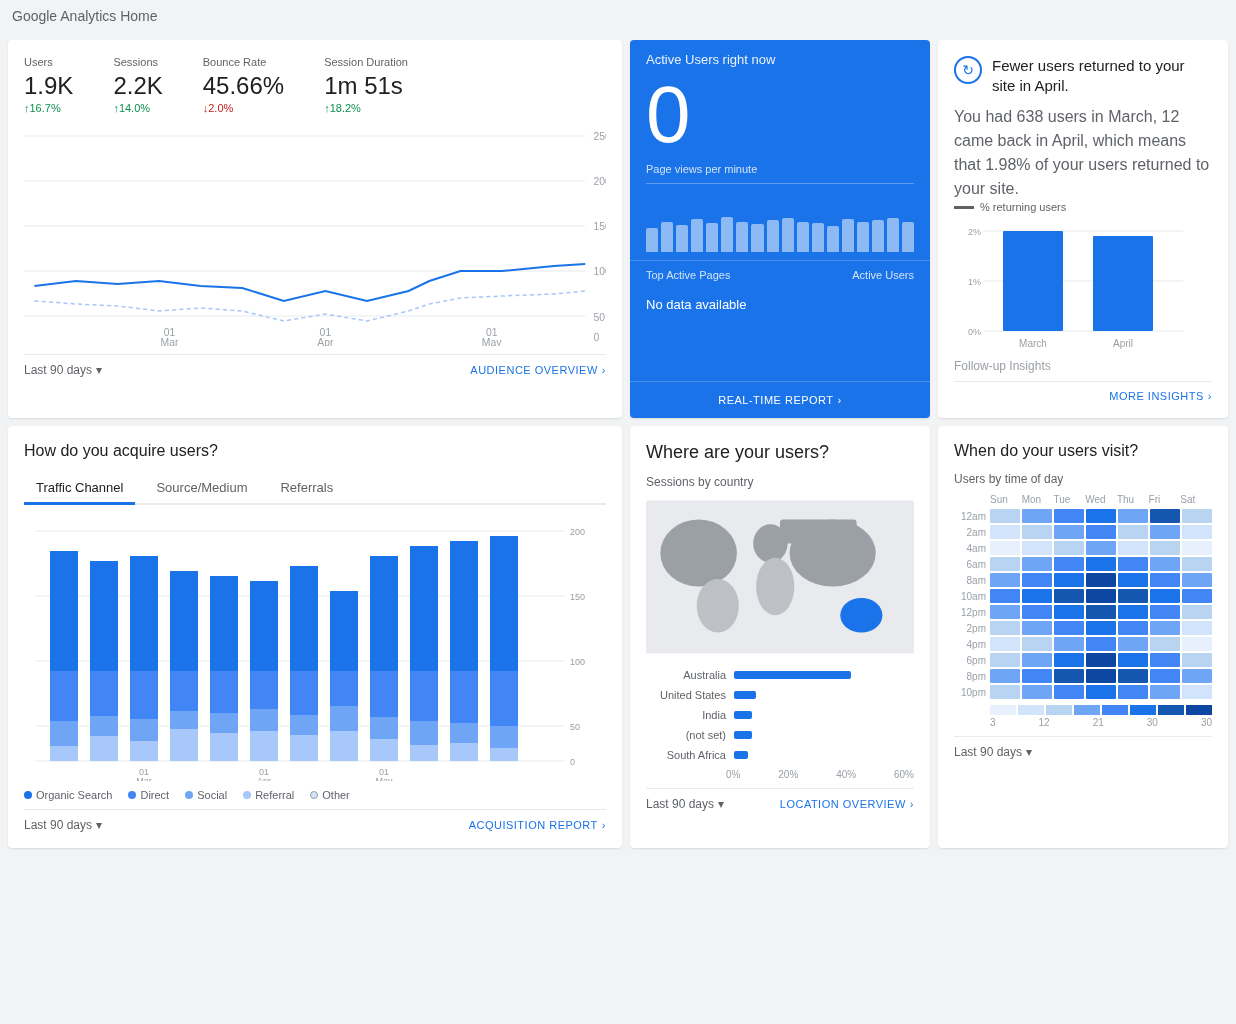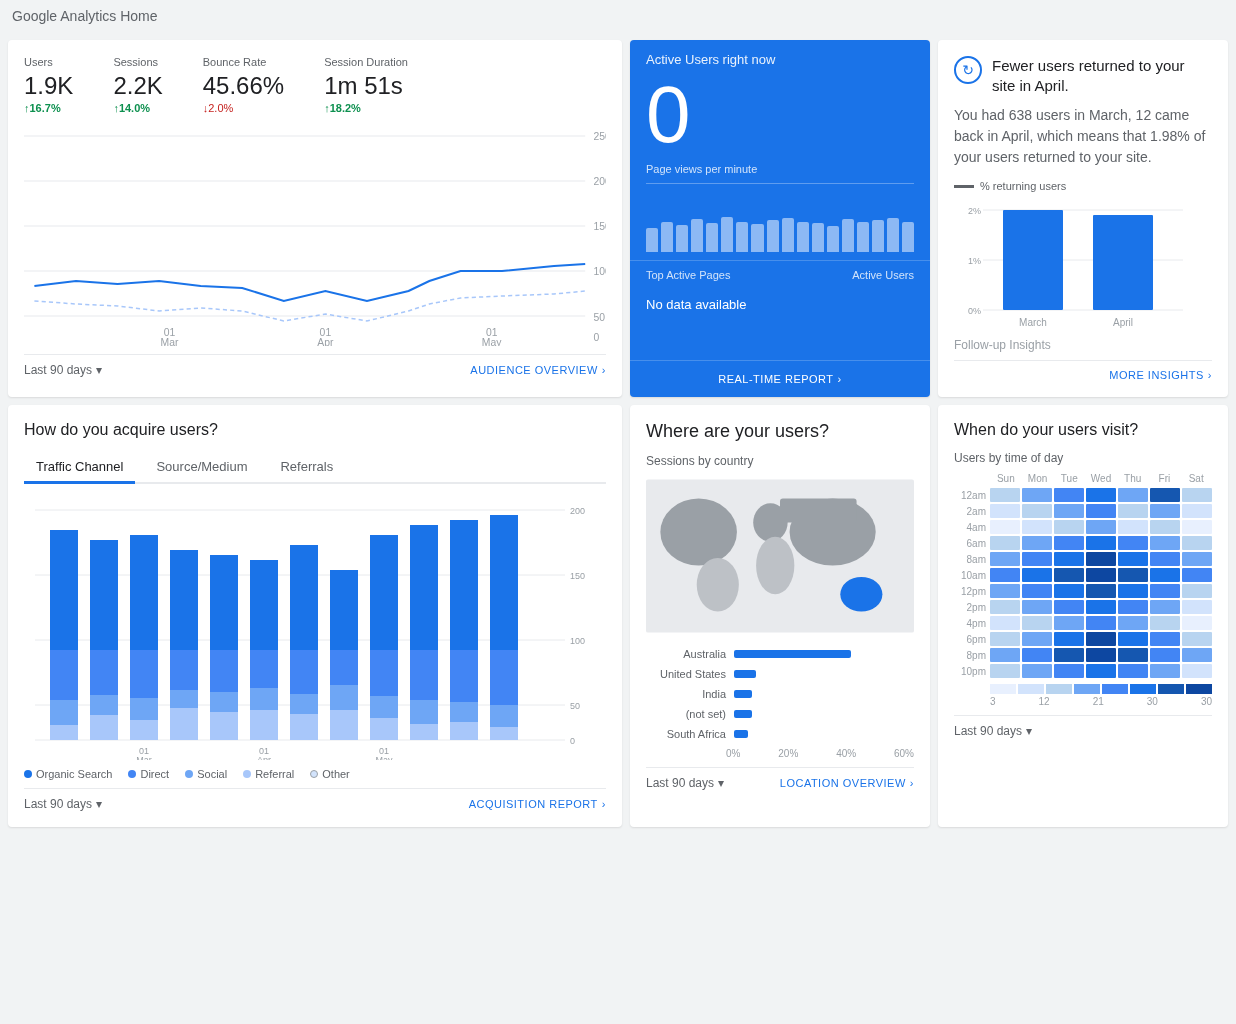--- a/index.html
+++ b/index.html
@@ -20,21 +20,21 @@
     .card-acquisition { grid-column: 1; grid-row: 2; padding: 16px; }
     .card-location { grid-column: 2; grid-row: 2; padding: 16px; }
     .card-time { grid-column: 3; grid-row: 2; padding: 16px; }
 
     
     .metrics-row { display: flex; gap: 40px; margin-bottom: 12px; }
     .metric-item {}
     .metric-label { font-size: 11px; color: #5f6368; margin-bottom: 4px; }
     .metric-value { font-size: 24px; font-weight: 400; color: #202124; }
     .metric-change { font-size: 11px; margin-top: 2px; }
-    .metric-change.up { color: #0d904f; font-weight: bold; }
+    .metric-change.up { color: #0d904f; }
     .metric-change.down { color: #c5221f; }
 
     
     .chart-area { position: relative; height: 220px; }
     .chart-svg { width: 100%; height: 100%; }
 
     
     .card-footer { display: flex; justify-content: space-between; align-items: center; margin-top: 8px; border-top: 1px solid #e8eaed; padding-top: 8px; }
     .card-footer-link { color: #1a73e8; font-size: 11px; font-weight: 500; text-transform: uppercase; letter-spacing: 0.5px; cursor: pointer; display: flex; align-items: center; gap: 4px; }
     .card-footer-select { font-size: 12px; color: #5f6368; cursor: pointer; display: flex; align-items: center; gap: 4px; }
@@ -50,21 +50,21 @@
     .rt-table-header { display: flex; justify-content: space-between; padding: 8px 16px; border-top: 1px solid rgba(255,255,255,0.2); margin-top: 8px; }
     .rt-table-label { font-size: 11px; opacity: 0.8; }
     .rt-no-data { padding: 8px 16px; font-size: 13px; font-weight: 500; }
     .rt-footer { padding: 12px 16px; border-top: 1px solid rgba(255,255,255,0.2); margin-top: auto; display: flex; justify-content: center; }
     .rt-footer-link { color: #fff; font-size: 11px; font-weight: 500; text-transform: uppercase; letter-spacing: 0.5px; cursor: pointer; display: flex; align-items: center; gap: 4px; }
 
     
     .insights-icon { width: 28px; height: 28px; border-radius: 50%; border: 2px solid #1a73e8; display: flex; align-items: center; justify-content: center; color: #1a73e8; font-size: 14px; margin-right: 10px; flex-shrink: 0; }
     .insights-title-row { display: flex; align-items: flex-start; margin-bottom: 10px; }
     .insights-title { font-size: 15px; font-weight: 500; color: #202124; line-height: 1.3; }
-    .insights-desc { font-size: 14px; color: #5f6368; margin-bottom: 12px; line-height: 1.5; }
+    .insights-desc { font-size: 16px; color: #5f6368; line-height: 1.5; }
     .insights-chart-label { font-size: 11px; color: #5f6368; display: flex; align-items: center; gap: 6px; margin-bottom: 8px; }
     .insights-legend-line { width: 20px; height: 3px; background: #5f6368; }
     .insights-bar-chart { position: relative; height: 130px; }
     .follow-up { font-size: 12px; color: #9aa0a6; margin-top: 8px; }
 
     
     .acquire-header { font-size: 16px; color: #202124; margin-bottom: 12px; }
     .acquire-tabs { display: flex; gap: 9px; margin-bottom: 16px; border-bottom: 2px solid #e8eaed; }
     .acquire-tab { font-size: 13px; padding: 8px 12px; cursor: pointer; color: #5f6368; position: relative; }
     .acquire-tab.active { color: #202124; font-weight: 500; }
@@ -84,21 +84,21 @@
     .country-bar { height: 8px; background: #1a73e8; border-radius: 2px; }
     .pct-labels { display: flex; justify-content: space-between; font-size: 10px; color: #9aa0a6; margin-top: 4px; }
 
     
     .time-header { font-size: 16px; color: #202124; margin-bottom: 12px; }
     .heatmap-row-wrap { display: flex; align-items: center; margin-bottom: 2px; }
     .heatmap-time-label { width: 32px; font-size: 10px; color: #9aa0a6; text-align: right; margin-right: 4px; flex-shrink: 0; }
     .heatmap-cells { display: flex; gap: 2px; flex: 1; }
     .heatmap-cell { flex: 1; height: 14px; border-radius: 1px; }
     .day-labels { display: flex; margin-left: 36px; margin-bottom: 4px; }
-    .day-label { flex: 1; font-size: 10px; color: #9aa0a6; text-align: center; }
+    .day-label { flex: 1; font-size: 10px; color: #9aa0a6; }
     .heatmap-scale { display: flex; gap: 2px; margin-top: 6px; margin-left: 36px; align-items: center; }
     .scale-cell { height: 10px; flex: 1; }
     .scale-labels { display: flex; justify-content: space-between; font-size: 10px; color: #9aa0a6; margin-left: 36px; margin-top: 2px; }
   </style>
 </head>
 <body>
 
 <div class="page-title">Google Analytics Home</div>
 
 <div class="dashboard">

